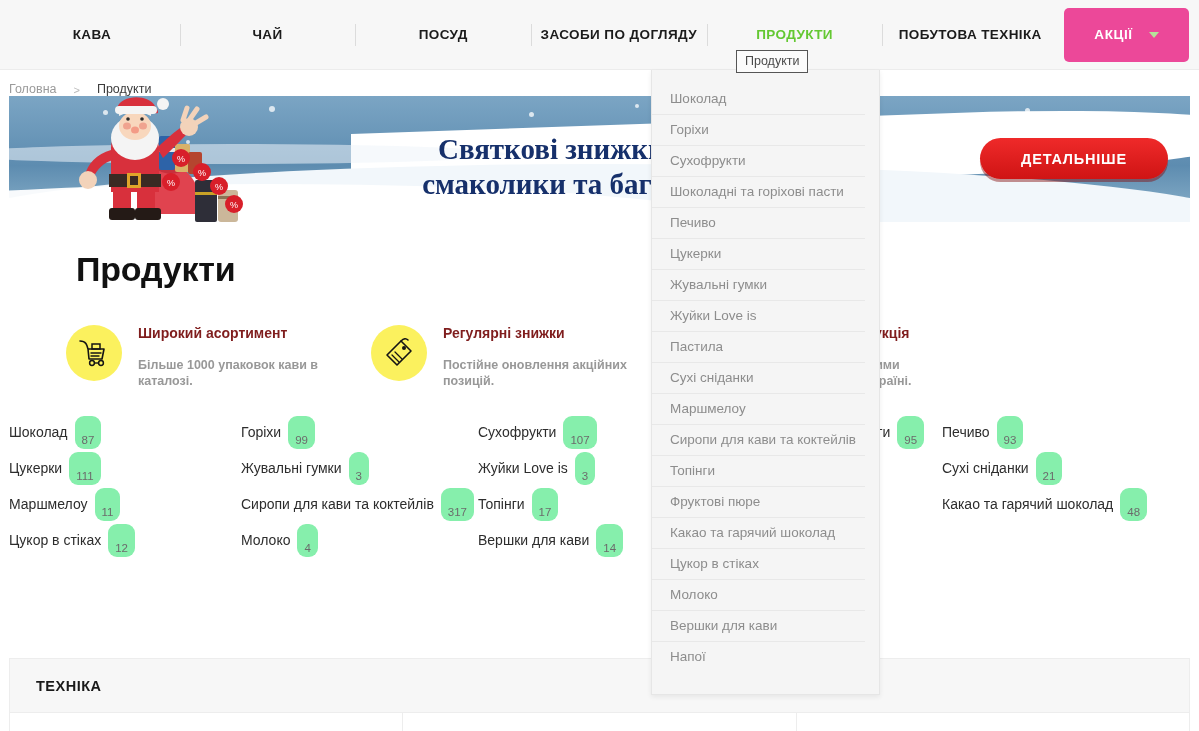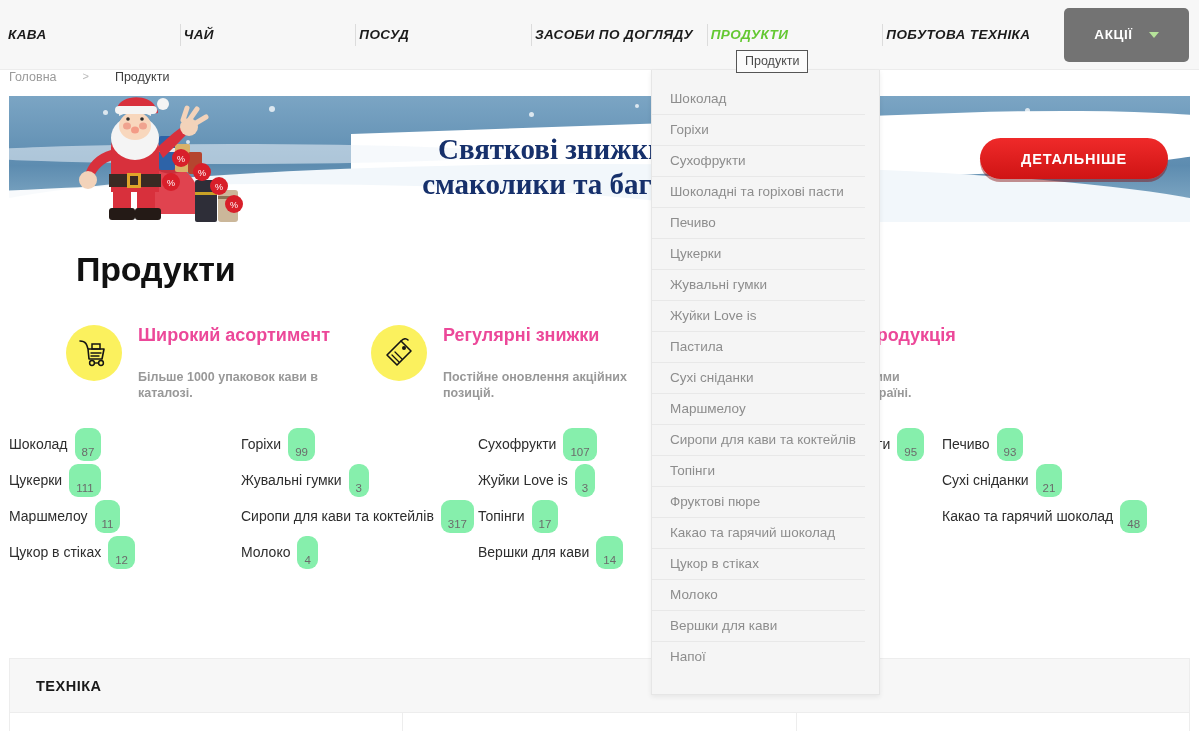--- a/index.html
+++ b/index.html
@@ -25,44 +25,43 @@
   .nav-items {
     display: flex;
     align-items: center;
     flex: 1;
     height: 70px;
     padding-left: 4px;
   }
   .nav-item {
     position: relative;
     flex: 1;
-    text-align: left;
+    text-align: center;
     font-size: 13.5px;
     font-weight: bold;
     letter-spacing: .4px;
     color: #1b1b1b;
     text-transform: uppercase;
     cursor: pointer;
     white-space: nowrap;
     padding: 0 4px;
-    font-style: italic;
   }
   .nav-item + .nav-item::before {
     content: "";
     position: absolute;
     left: 0; top: 50%;
     margin-top: -11px;
     width: 1px; height: 22px;
     background: #dcdcdc;
   }
   .nav-item.active { color: #64c832; }
   .promo-btn {
     width: 125px; height: 54px;
     margin: 0 10px 0 6px;
-    background: #737373;
+    background: #ec4899;
     border-radius: 5px;
     color: #fff;
     font-size: 13.5px;
     font-weight: bold;
     letter-spacing: .6px;
     display: flex;
     align-items: center;
     justify-content: center;
     gap: 16px;
     cursor: pointer;
@@ -112,22 +111,22 @@
     cursor: pointer;
     white-space: nowrap;
     line-height: 14px;
   }
   .dd-item:last-child { border-bottom: none; }
 
   
   .breadcrumb {
     height: 26px;
     display: flex;
-    align-items: flex-start;
-    gap: 26px;
+    align-items: flex-end;
+    gap: 17px;
     padding-left: 9px;
     font-size: 12.5px;
   }
   .bc-link { color: #9a9a9a; cursor: pointer; }
   .bc-sep  { color: #b9b9b9; font-size: 11px; }
   .bc-cur  { color: #3d3d3d; }
 
   
   .banner {
     position: relative;
@@ -222,21 +221,21 @@
     gap: 0;
   }
   .feature { display: flex; gap: 16px; width: 305px; }
   .feat-circle {
     width: 56px; height: 56px;
     border-radius: 50%;
     background: #fbf15e;
     flex: none;
     display: flex; align-items: center; justify-content: center;
   }
-  .feat-title { font-size: 18px; font-weight: bold; color: #ec4899; margin-bottom: 23px; }
+  .feat-title { font-size: 14px; font-weight: bold; color: #7f1d1d; margin-bottom: 16px; }
   .feat-desc  { font-size: 12.5px; color: #989898; line-height: 16px; width: 190px; font-weight: bold; }
 
   
   .cat-grid {
     margin: 34px 0 0 0;
     display: grid;
     grid-template-columns: 232px 237px 232px 232px 266px;
     row-gap: 18px;
     padding-left: 9px;
   }

